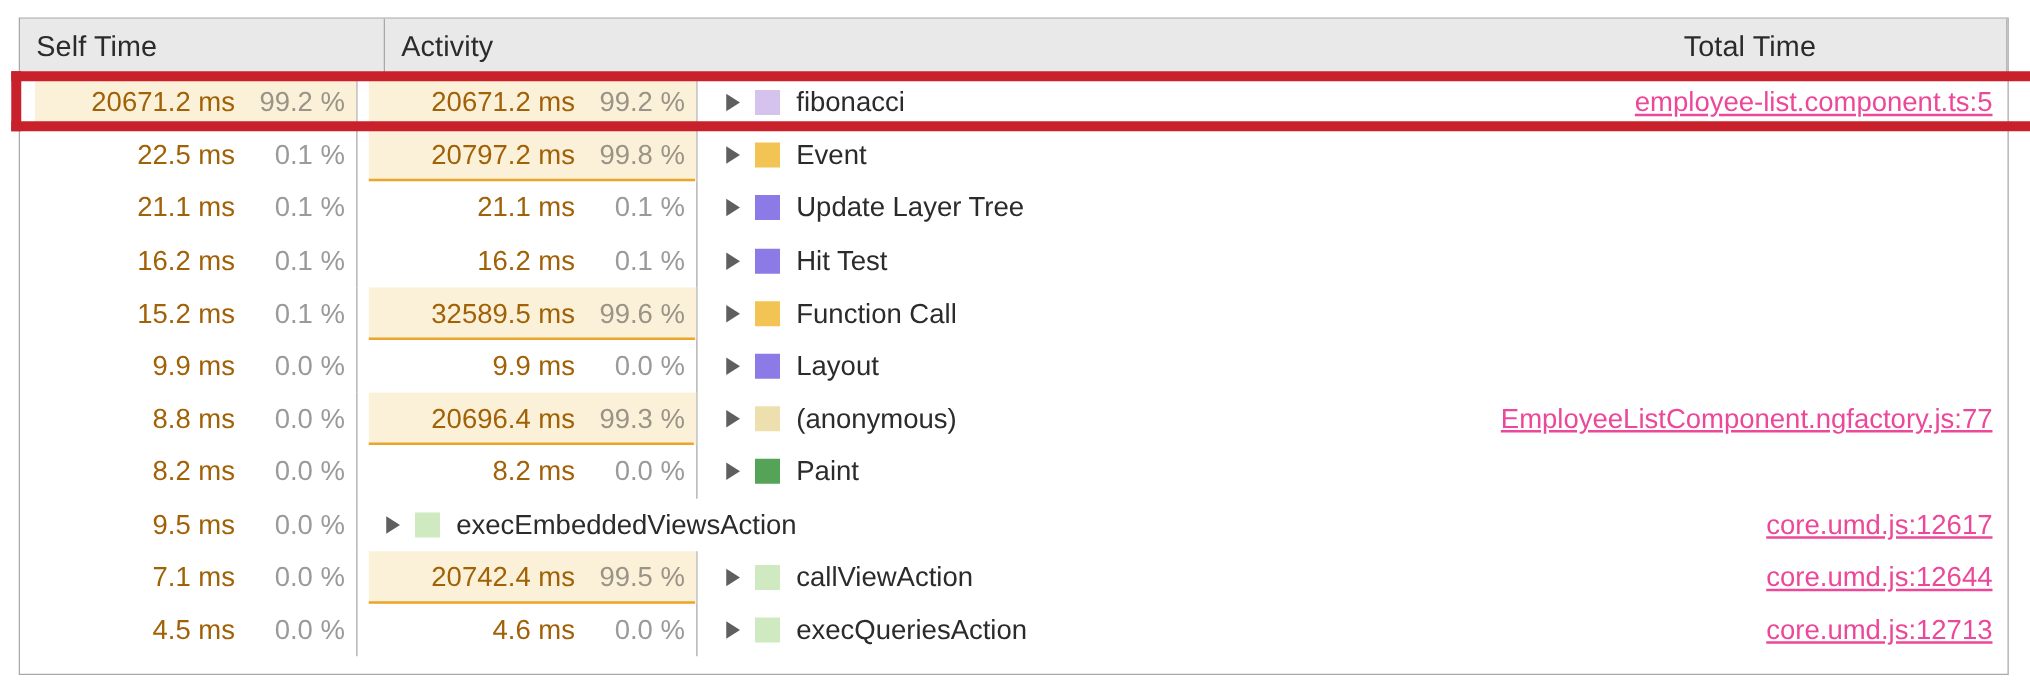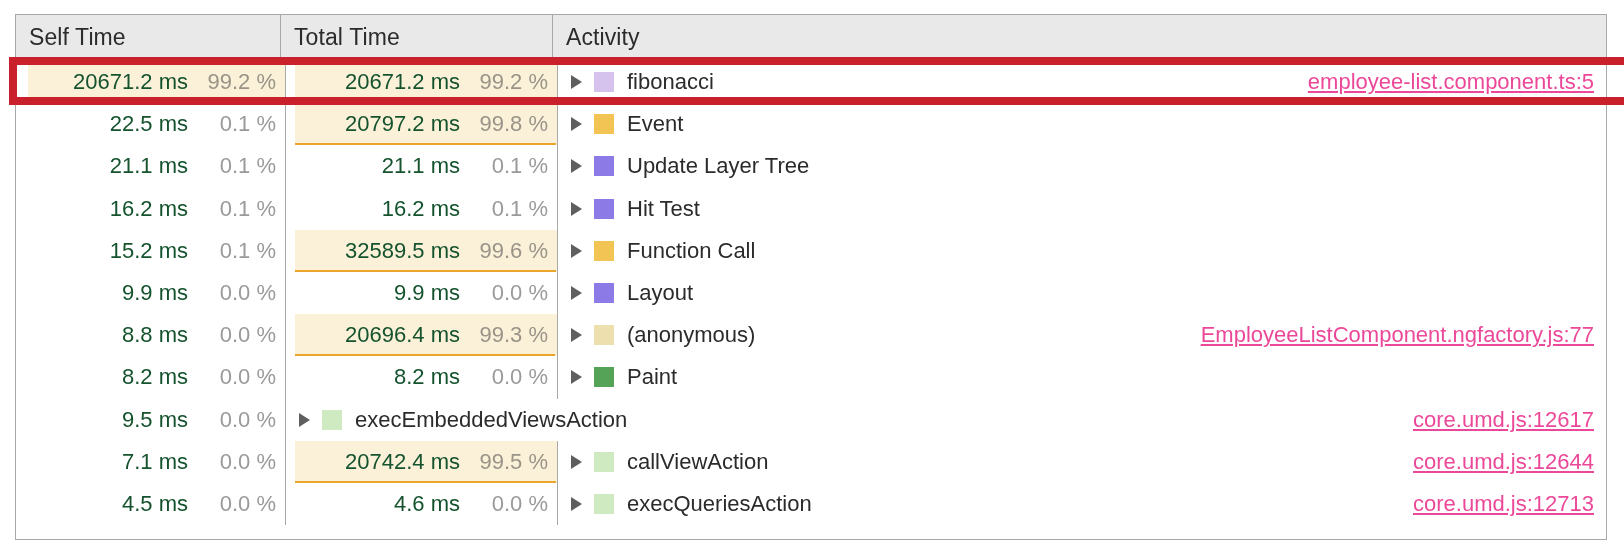--- a/index.html
+++ b/index.html
@@ -30,41 +30,41 @@
     box-sizing:border-box;
   }
   .th{
     box-sizing:border-box;
     display:flex;align-items:center;
     font-size:23px;
     color:#2b2b2b;
     padding-left:13px;
     letter-spacing:.1px;
   }
-  .th.self { width:265px; border-right:1px solid #a8a8a8; }
+  .th.self { width:292px; border-right:1px solid #a8a8a8; }
   .th.total{ width:272px; border-right:1px solid #a8a8a8; }
   .th.act  { flex:1; }
 
   
   .tbody{ }
   .row{
     display:flex;
     height:42.2px;
     box-sizing:border-box;
   }
   .cell{
     box-sizing:border-box;
     position:relative;
     display:flex;align-items:center;
     font-size:22px;
     color:#2b2b2b;
   }
   .cell.self { width:270px; border-right:1px solid #a8a8a8; justify-content:flex-end; }
   .cell.total{ width:272px; border-right:1px solid #a8a8a8; justify-content:flex-end; }
-  .cell.act  { flex:1; justify-content:flex-start; padding-left:13px; }
+  .cell.act  { flex:1; justify-content:flex-start; padding-left:23px; }
 
   
   .band{
     position:relative;
     display:flex;align-items:center;justify-content:flex-end;
     height:100%;
     box-sizing:border-box;
     padding-right:9px;
   }
   .band.self-band{ width:257px; }
@@ -74,21 +74,21 @@
     content:"";
     position:absolute;
     left:0;bottom:0;
     height:2px;
     width:100%;
     background:#eaa52a;
   }
   .band.hl.partial::after{ width:var(--bw,100%); }
 
   .ms{
-    color:#14532d;
+    color:#a16207;
     white-space:nowrap;
     letter-spacing:0px;
   }
   .pct{
     color:#9a9488;
     white-space:nowrap;
     margin-left:14px;
     min-width:74px;
     text-align:right;
   }
@@ -140,22 +140,22 @@
 </style>
 </head>
 <body>
 
 <div id="root">
 
   <div class="table-frame">
 
     <div class="thead">
       <div class="th self">Self Time</div>
+      <div class="th act">Activity</div>
       <div class="th total">Total Time</div>
-      <div class="th act">Activity</div>
     </div>
 
     <div class="tbody" id="tbody">
         <div class="row">
           <div class="cell self">
             <div class="band self-band hl partial" style="--bw: 99.2%;">
               <span class="ms">20671.2 ms</span>
               <span class="pct">99.2 %</span>
             </div>
           </div>

